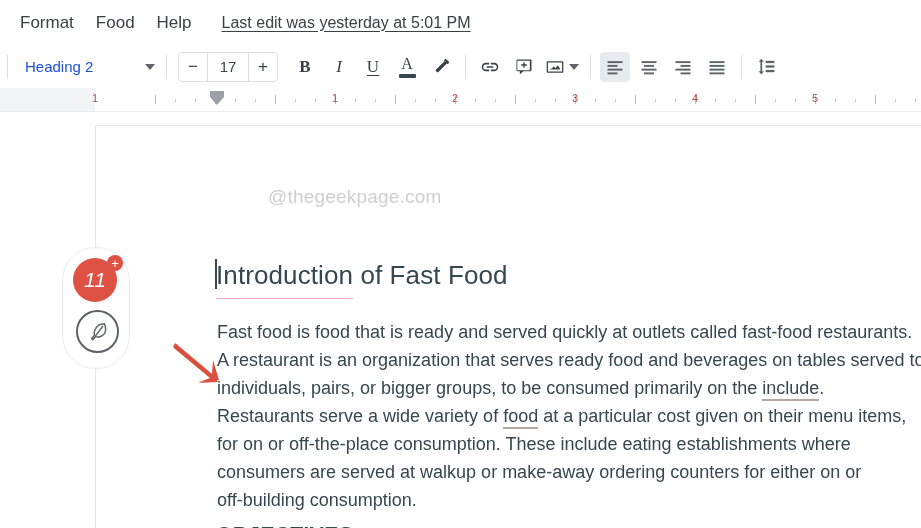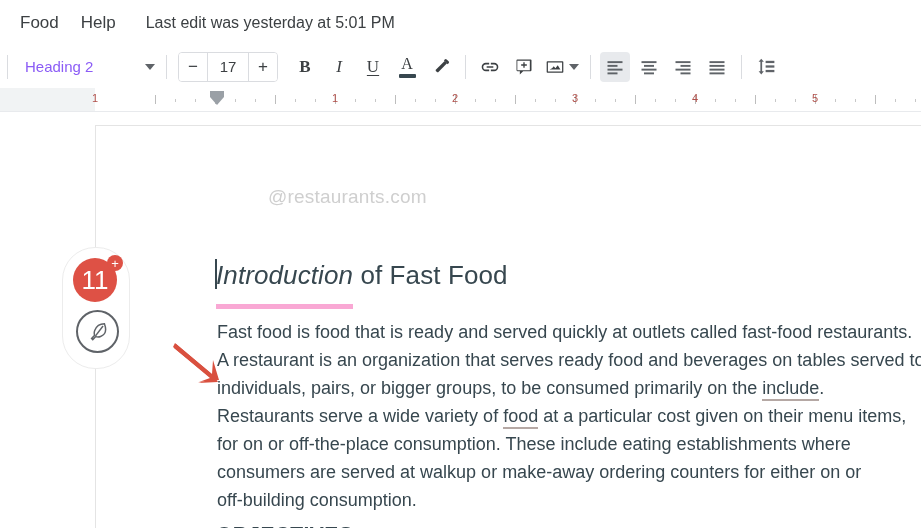--- a/index.html
+++ b/index.html
@@ -20,38 +20,38 @@
     padding-left: 10px;
     box-sizing: border-box;
   }
   .menu-item {
     font-size: 17px; color: #3c4043;
     padding: 4px 10px; margin-right: 2px;
     border-radius: 4px; cursor: pointer; white-space: nowrap;
   }
   .lastedit {
     font-size: 16px; color: #3c4043;
-    margin-left: 18px; 
+    margin-left: 18px; text-decoration: underline;
     text-underline-offset: 3px; cursor: pointer; white-space: nowrap;
   }
 
   
   .toolbar {
     position: absolute; top: 45px; left: 0; width: 921px; height: 43px;
     background: #ffffff;
     display: flex; align-items: center;
     box-sizing: border-box;
   }
   .tb-divider {
     width: 1px; height: 24px; background: #dadce0; margin: 0 7px; flex: none;
   }
   .style-select, .font-select {
     display: flex; align-items: center; height: 30px;
     padding: 0 4px 0 10px; border-radius: 4px; cursor: pointer;
-    color: #8b5cf6; font-size: 15px; white-space: nowrap;
+    color: #1d4ed8; font-size: 15px; white-space: nowrap;
   }
   .style-select { width: 130px; justify-content: space-between; }
   .font-select { width: 130px; justify-content: space-between; }
   .caret {
     width: 0; height: 0; border-left: 5px solid transparent;
     border-right: 5px solid transparent; border-top: 6px solid #5f6368;
     margin-left: 8px; flex: none;
   }
 
   .fontsize-box {
@@ -125,21 +125,21 @@
   .watermark {
     position: absolute; top: 60px; left: 172px;
     font-size: 19px; color: #cfcfcf; letter-spacing: 0.2px; white-space: nowrap;
   }
   .doc-heading {
     position: absolute; top: 134px; left: 120px;
     font-size: 26px; color: #37474f; white-space: nowrap;
     letter-spacing: 0.1px;
   }
   .doc-heading .sel {
-    border-bottom: 5px solid #f9a8d4; padding-bottom: 14px; font-style: italic;
+    border-bottom: 1px solid #f9a8d4; padding-bottom: 8px;
   }
   .caret-bar {
     position: absolute; left: 119px; top: 133px; width: 2px; height: 30px;
     background: #37474f;
   }
   .body-text {
     position: absolute; top: 192px; left: 121px;
     width: 760px;
     font-size: 18px; line-height: 28px; color: #37474f;
     white-space: nowrap;
@@ -156,21 +156,21 @@
     position: absolute; left: 62px; top: 135px;
     width: 66px; height: 120px;
     border-radius: 33px; background: #ffffff;
     border: 1px solid #ececec;
   }
   .badge {
     position: absolute; left: 73px; top: 146px;
     width: 44px; height: 44px; border-radius: 50%;
     background: #de5145; color: #ffffff;
     display: flex; align-items: center; justify-content: center;
-    font-size: 26px; cursor: pointer;
+    font-size: 21px; cursor: pointer; font-style: italic;
   }
   .badge-plus {
     position: absolute; left: 107px; top: 143px;
     width: 16px; height: 16px; border-radius: 50%;
     background: #de5145; color: #fff;
     display: flex; align-items: center; justify-content: center;
     font-size: 13px; line-height: 1;
   }
   .modebtn {
     position: absolute; left: 76px; top: 198px;
@@ -182,20 +182,21 @@
 
   
   .arrow { position: absolute; left: 172px; top: 228px; }
 </style>
 </head>
 <body>
 
 <div id="app">
 
   <div class="menubar">
+    <div class="menu-item">Format</div>
     <div class="menu-item">Food</div>
     <div class="menu-item">Help</div>
     <div class="lastedit">Last edit was yesterday at 5:01 PM</div>
   </div>
 
   <div class="toolbar">
     <div class="tb-divider"></div>
 
     <div class="style-select">
       <span>Heading 2</span>
@@ -356,21 +357,21 @@
       </div>
     <div class="indent-marker">
       <div class="bar"></div>
       <div class="tri"></div>
     </div>
   </div>
 
   <div class="canvas">
     <div class="page">
 
-      <div class="watermark">@restaurants.com</div>
+      <div class="watermark">@thegeekpage.com</div>
 
       <div class="caret-bar"></div>
       <div class="doc-heading">
         <span class="sel">Introduction</span><span> of Fast Food</span>
       </div>
 
       <div class="body-text">
         <span class="ln">Fast food is food that is ready and served quickly at outlets called fast-food restaurants.</span>
         <span class="ln">A restaurant is an organization that serves ready food and beverages on tables served to</span>
         <span class="ln">individuals, pairs, or bigger groups, to be consumed primarily on the <span class="uline">include</span>.</span>

